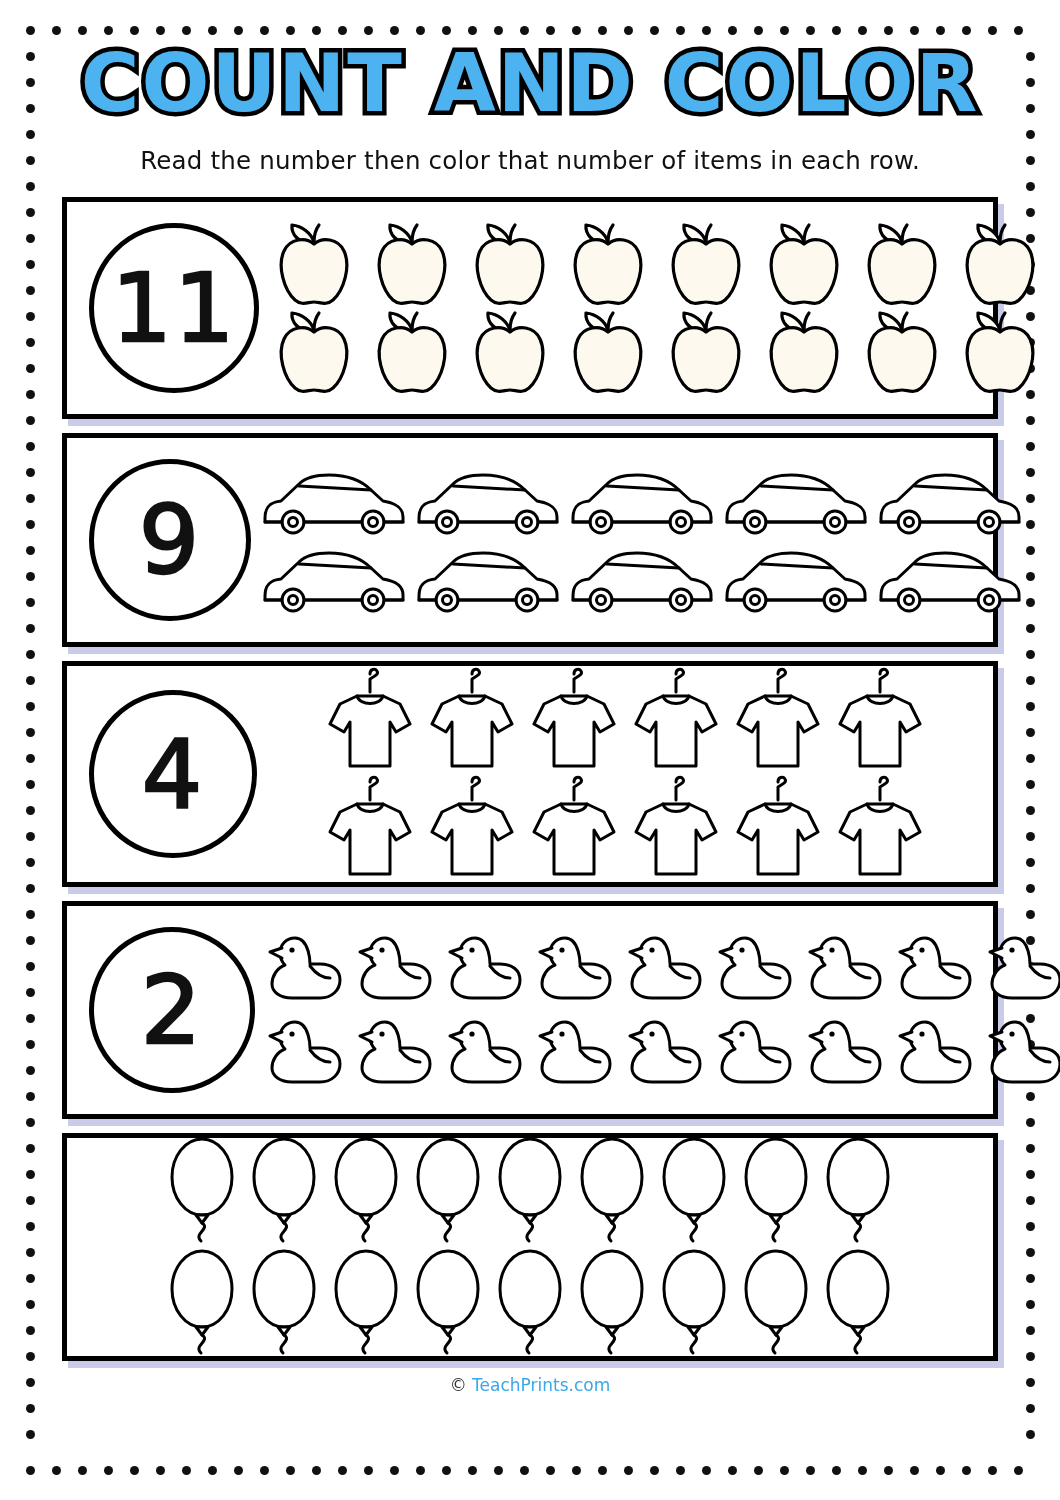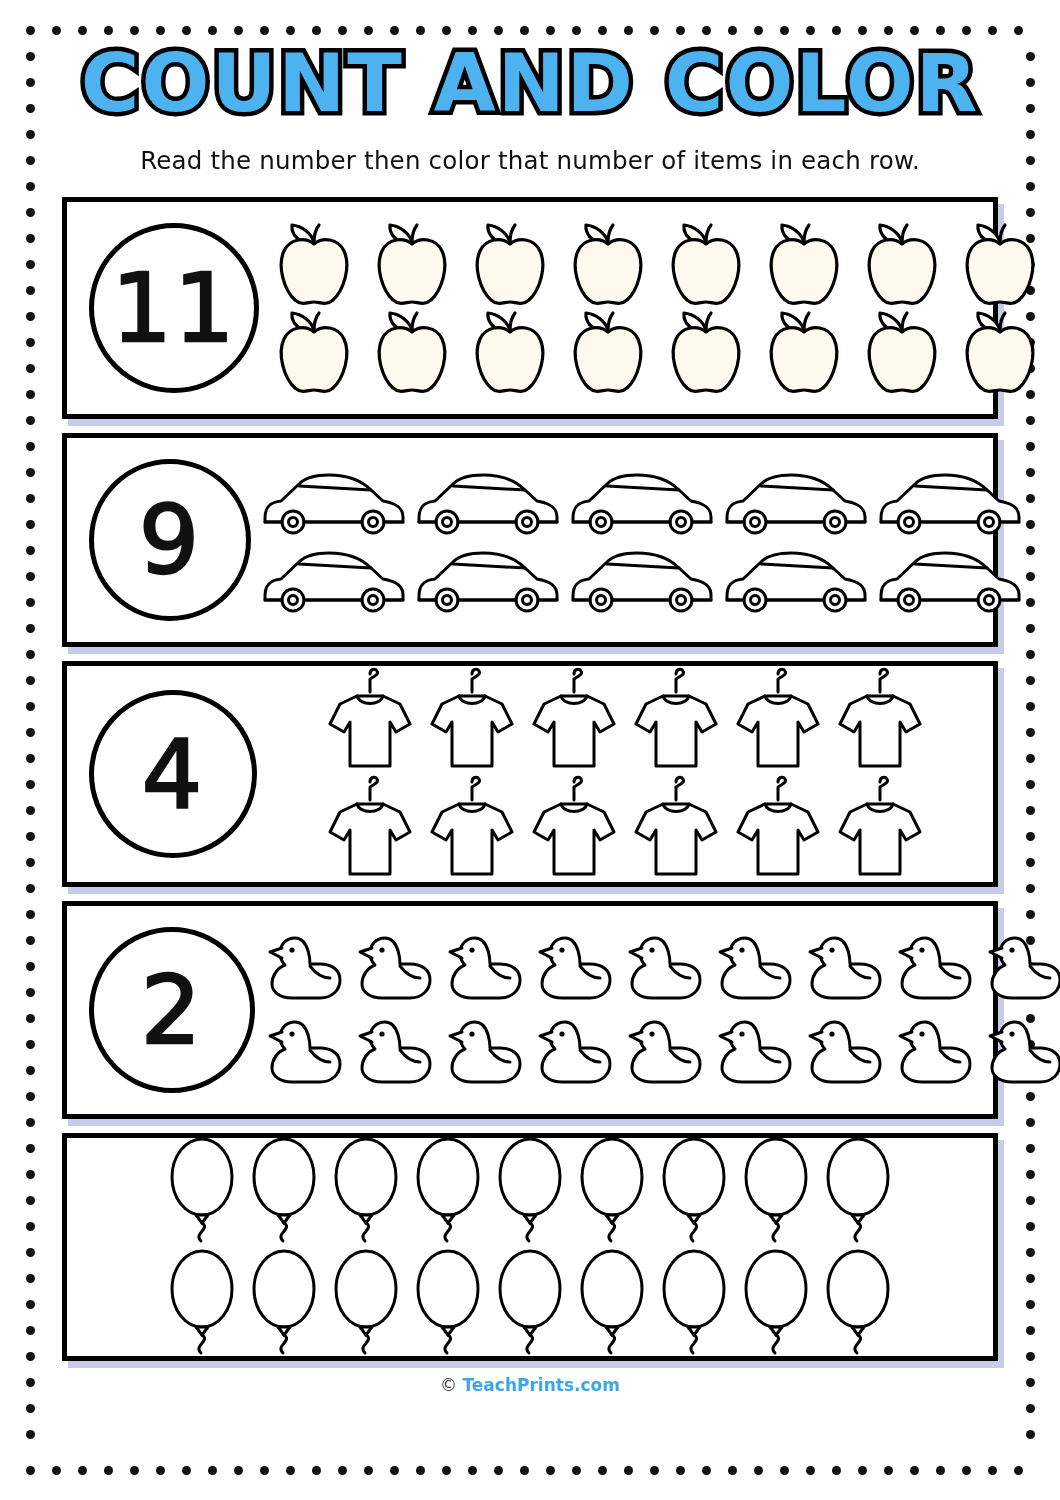--- a/index.html
+++ b/index.html
@@ -132,21 +132,21 @@
   .row-balloons { height: 228px; }
   .row-balloons .num-circle { width: 156px; height: 156px; }
 
   .footer {
     text-align: center;
     font-family: "DejaVu Sans", sans-serif;
     font-size: 17px;
     color: #333333;
     margin-top: 6px;
   }
-  .footer .brand { color: #3aa7e8; font-weight: bold; }
+  .footer .brand { color: #3aa7e8; font-weight: normal; }
 
   svg { display: block; }
 </style>
 </head>
 <body>
 
 <div class="dot-border" id="dotborder">
     <div class="dot" style="left: 25.5px; top: 25.5px;"></div>
     <div class="dot" style="left: 25.5px; top: 1465.5px;"></div>
     <div class="dot" style="left: 51.5px; top: 25.5px;"></div>

